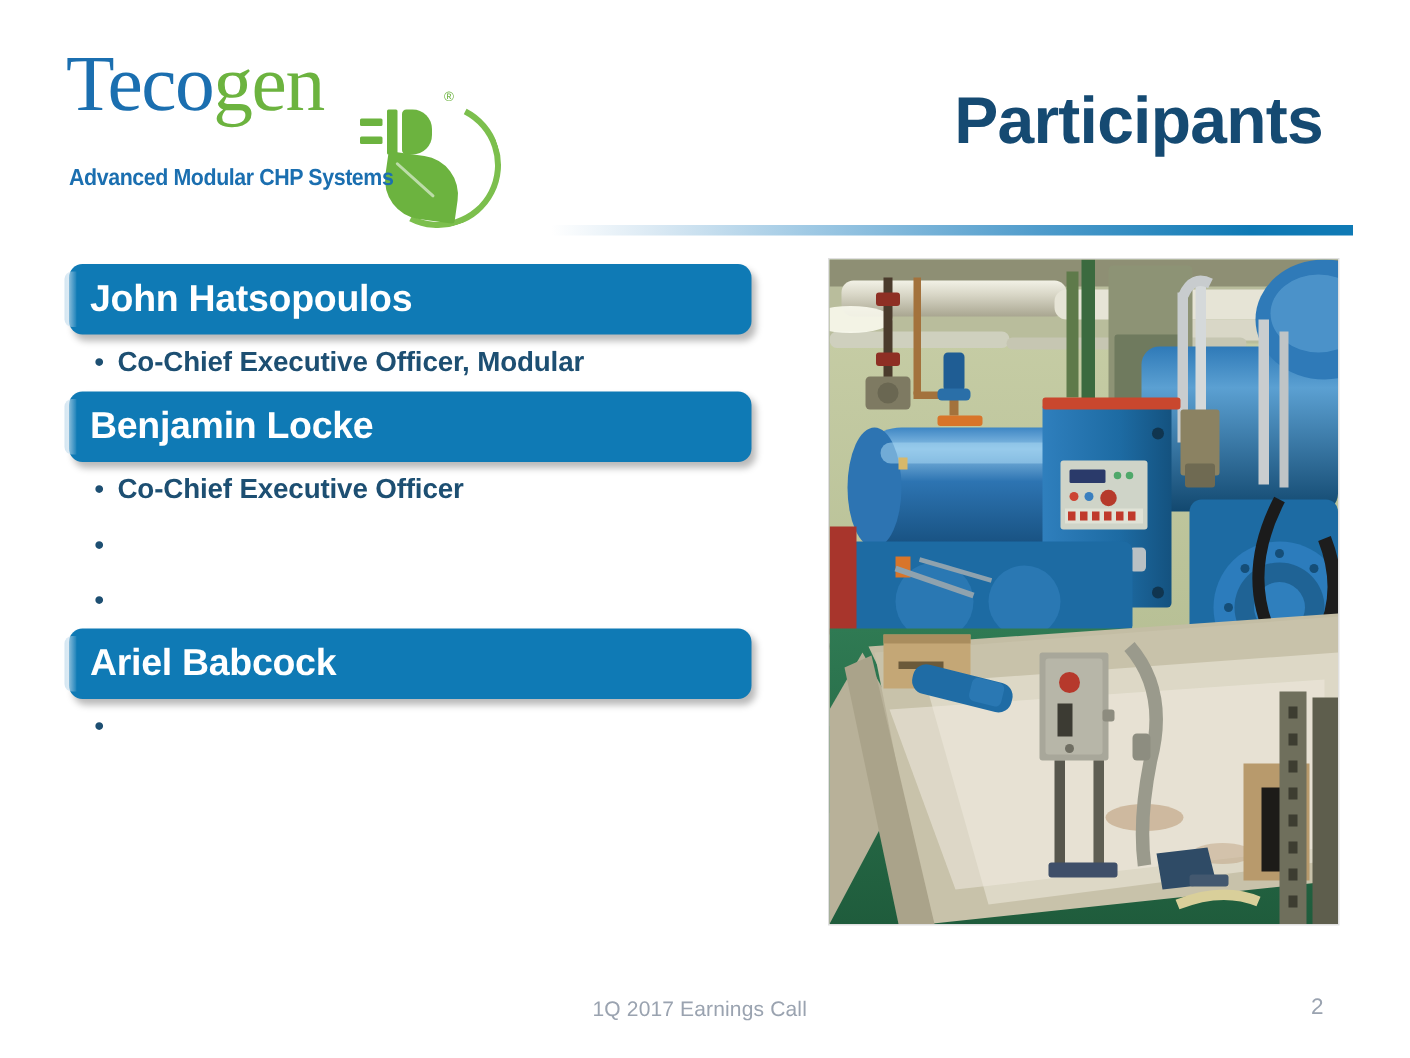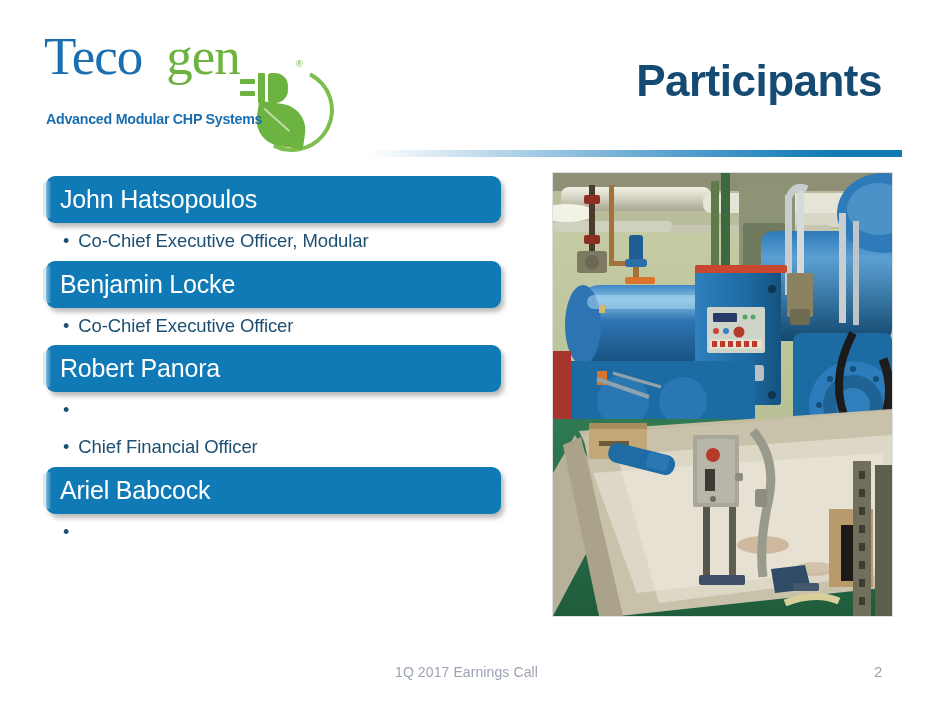--- a/index.html
+++ b/index.html
@@ -35,21 +35,21 @@
     position: absolute;
     left: 0;
     top: 4px;
     font-family: "Liberation Serif", serif;
     font-size: 53px;
     line-height: 1;
     letter-spacing: -1px;
     white-space: nowrap;
   }
   .wm-teco { color: #1b6fb0; }
-  .wm-gen  { color: #6cb33f; margin-left: 24px; }
+  .wm-gen  { color: #6cb33f; }
   .logo-reg {
     position: absolute;
     left: 252px;
     top: 33px;
     font-size: 9px;
     color: #6cb33f;
     font-family: "Liberation Sans", sans-serif;
   }
   .logo-plug {
     position: absolute;
@@ -162,20 +162,21 @@
         #0f7ab5 92%,
         #0f7ab5 100%);
   }
 
   
   .participants {
     position: absolute;
     left: 46px;
     top: 176px;
     width: 470px;
+    font-weight: bold;
   }
   .participant { position: relative; }
 
   .name-banner {
     position: relative;
     width: 455px;
     height: 47px;
     background: #0f7ab5;
     border-radius: 9px;
     box-shadow: 3px 4px 5px rgba(0,0,0,0.28);
@@ -293,32 +294,28 @@
       <div class="name-banner">
         <span class="name-text">Benjamin Locke</span>
       </div>
       <div class="role-row">
         <span class="role-bullet">•</span>
         <span class="role-text">Co-Chief Executive Officer</span>
       </div>
     </div>
 
     <div class="participant">
-      <div class="name-banner">
-        <span class="name-text">Robert Panora</span>
-      </div>
       <div class="role-row">
         <span class="role-bullet">•</span>
       </div>
     </div>
 
     <div class="participant">
       <div class="role-row">
         <span class="role-bullet">•</span>
-        <span class="role-text">Chief Financial Officer</span>
       </div>
     </div>
 
     <div class="participant">
       <div class="name-banner">
         <span class="name-text">Ariel Babcock</span>
       </div>
       <div class="role-row">
         <span class="role-bullet">•</span>
       </div>

